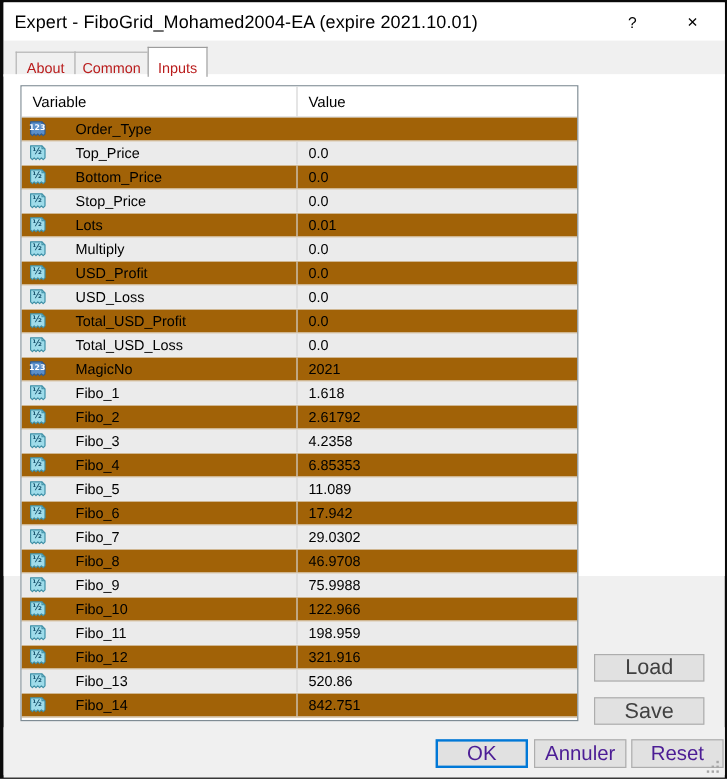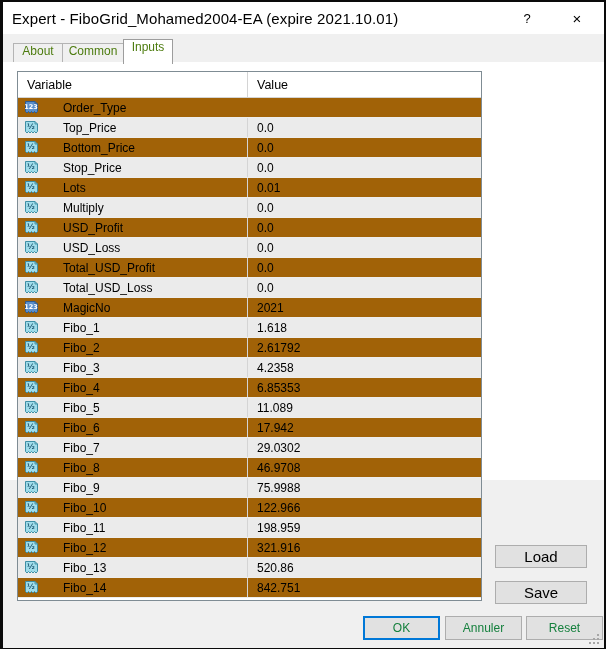--- a/index.html
+++ b/index.html
@@ -56,22 +56,22 @@
     background: #f0f0f0;
   }
   .tab {
     position: absolute;
     top: 9px;
     height: 21px;
     background: #f0f0f0;
     border: 1px solid #b4b4b4;
     border-bottom: none;
     font-size: 12px;
-    color: #4d7c0f;
-    display: flex; align-items: flex-start; justify-content: center;
+    color: #b91c1c;
+    display: flex; align-items: flex-end; justify-content: center;
     cursor: default;
     padding: 0 9px;
   }
   .tab.selected {
     top: 5px;
     height: 25px;
     background: #ffffff;
     border-color: #9d9d9d;
     z-index: 4;
   }
@@ -154,44 +154,44 @@
   }
   .icon svg { display: block; }
 
   
   .sidebtn {
     position: absolute;
     left: 492px;
     width: 92px; height: 23px;
     background: #e1e1e1;
     border: 1px solid #adadad;
-    font-size: 15px;
-    color: #000000;
+    font-size: 18px;
+    color: #404040;
     display: flex; align-items: center; justify-content: center;
     cursor: default;
   }
   #btn-load { top: 482px; }
   #btn-save { top: 518px; }
 
   
   #footer {
     position: absolute;
     left: 0; top: 604px;
     width: 601px; height: 42px;
     background: #f0f0f0;
   }
   .footbtn {
     position: absolute;
     top: 10px;
     height: 24px;
     width: 77px;
     background: #e1e1e1;
     border: 1px solid #adadad;
-    font-size: 12px;
-    color: #15803d;
+    font-size: 17px;
+    color: #4c1d95;
     display: flex; align-items: center; justify-content: center;
     cursor: default;
   }
   #btn-ok     { left: 360px; border: 2px solid #0078d7; background: #e1e1e1; }
   #btn-cancel { left: 442px; }
   #btn-reset  { left: 523px; }
 
   #grip {
     position: absolute;
     right: 3px; bottom: 2px;

